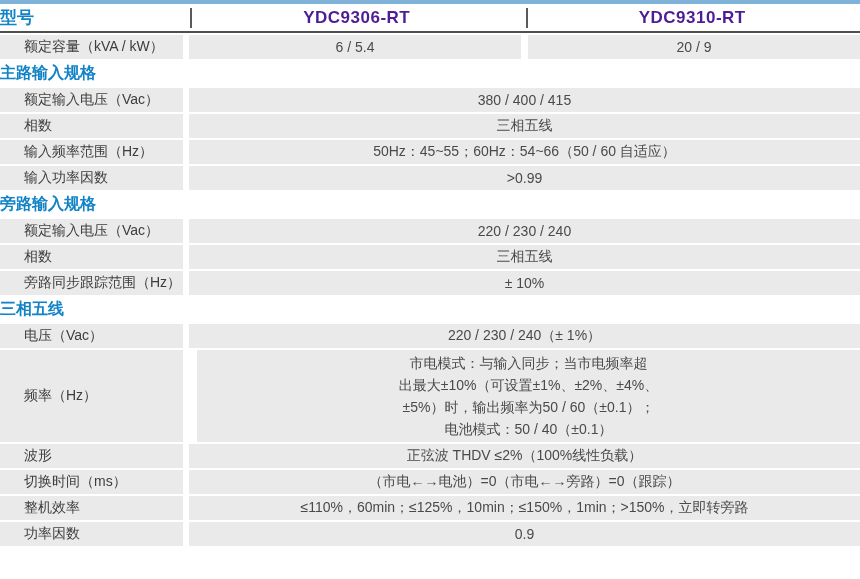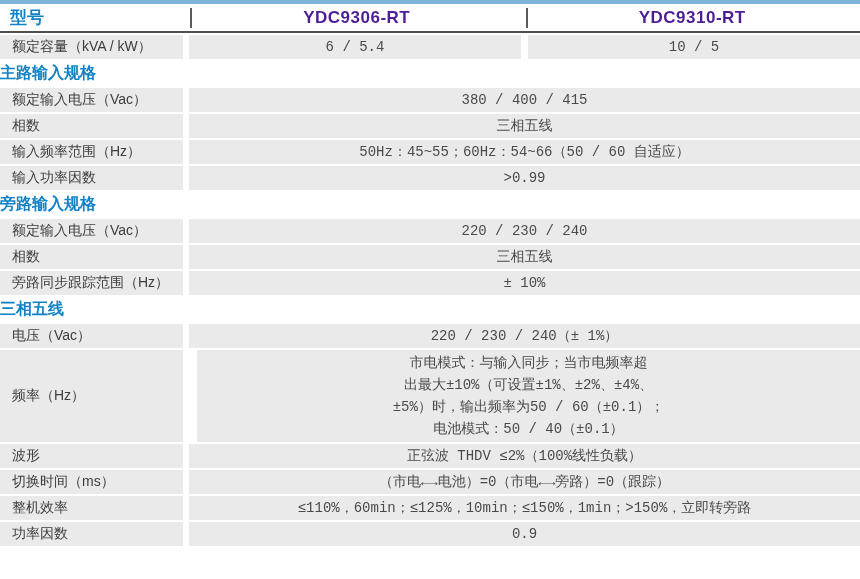--- a/index.html
+++ b/index.html
@@ -11,43 +11,43 @@
   .page{
     width:860px;height:579px;box-sizing:border-box;
     border-top:4px solid #7fb2d8;background:#fff;overflow:hidden;
   }
   
   .header-row{
     display:flex;align-items:center;height:27px;
     border-bottom:2px solid #4f4f4f;background:#fff;
   }
   .h-label{
-    width:189px;box-sizing:border-box;padding-left:10px;
+    width:189px;box-sizing:border-box;padding-left:0;
     color:#1283c6;font-weight:bold;font-size:17px;white-space:nowrap;
   }
   .h-model{
     flex:1;text-align:center;color:#4c1d95;font-weight:bold;
     font-size:17px;position:relative;letter-spacing:.5px;
   }
   .h-model::before{
     content:"";position:absolute;left:1px;top:50%;transform:translateY(-50%);
     width:2px;height:20px;background:#595a5c;
   }
   
   .row{display:flex;margin-top:2px;}
   .label-cell{
-    width:183px;box-sizing:border-box;margin-right:6px;padding-left:12px;
+    width:183px;box-sizing:border-box;margin-right:6px;padding-left:24px;
     background:#eaeaea;font-size:14px;color:#3d3d3d;
     display:flex;align-items:center;white-space:nowrap;
   }
   .value-area{flex:1;display:flex;gap:7px;}
   .value-cell{
     flex:1;background:#eaeaea;font-size:14px;color:#4a4a4a;
     display:flex;align-items:center;justify-content:center;
-    text-align:right;white-space:nowrap;font-family:Liberation Mono, monospace;
+    text-align:right;white-space:nowrap;
   }
   .row.h24 .label-cell,.row.h24 .value-cell{height:24px;}
   .row.tall .label-cell,.row.tall .value-cell{height:92px;}
   .value-cell.multi{flex-direction:column;justify-content:center;margin-left:8px;}
   .value-cell.multi .line{line-height:22px;white-space:nowrap;}
   
   .section-row{
     height:25px;margin-top:2px;display:flex;align-items:center;
     padding-left:0;background:#fff;
     color:#1283c6;font-weight:bold;font-size:16px;
@@ -60,21 +60,21 @@
   <div class="header-row">
     <div class="h-label">型号</div>
     <div class="h-model">YDC9306-RT</div>
     <div class="h-model">YDC9310-RT</div>
   </div>
   <div id="rows">
       <div class="row h24">
         <div class="label-cell">额定容量（kVA / kW）</div>
         <div class="value-area">
           <div class="value-cell">6 / 5.4</div>
-          <div class="value-cell">10 / 5</div>
+          <div class="value-cell">20 / 9</div>
         </div>
       </div>
       <div class="section-row">主路输入规格</div>
       <div class="row h24">
         <div class="label-cell">额定输入电压（Vac）</div>
         <div class="value-area">
           <div class="value-cell">380 / 400 / 415</div>
         </div>
       </div>
       <div class="row h24">

